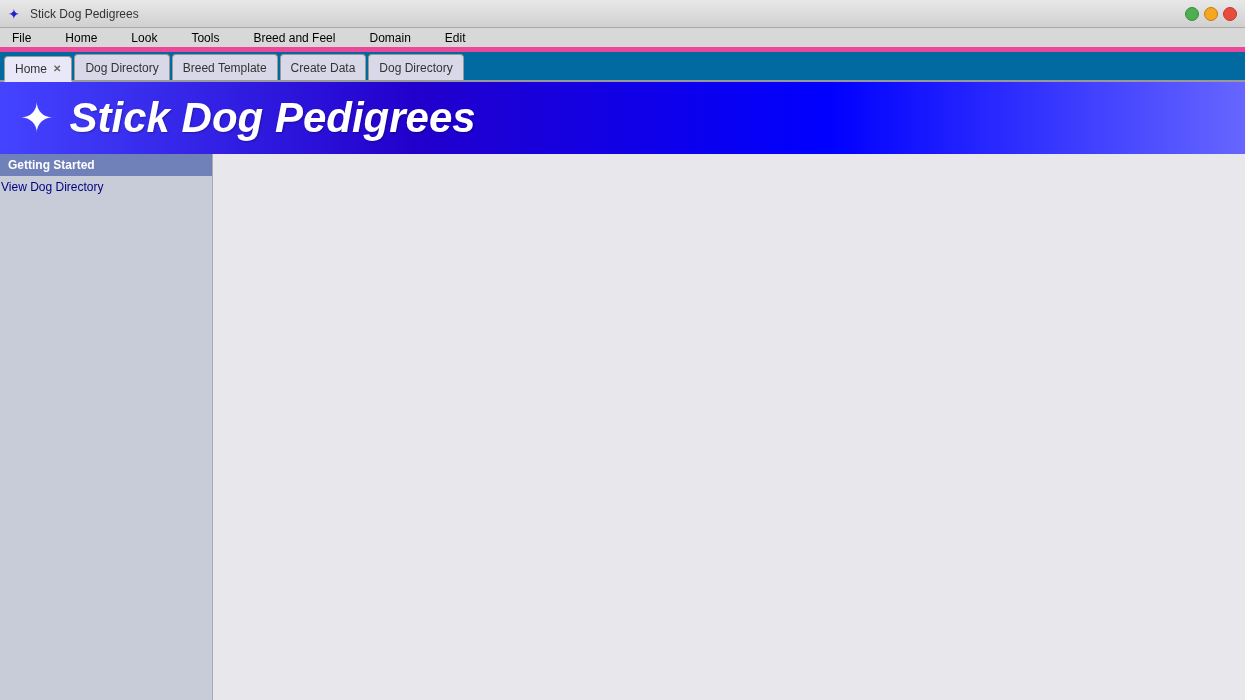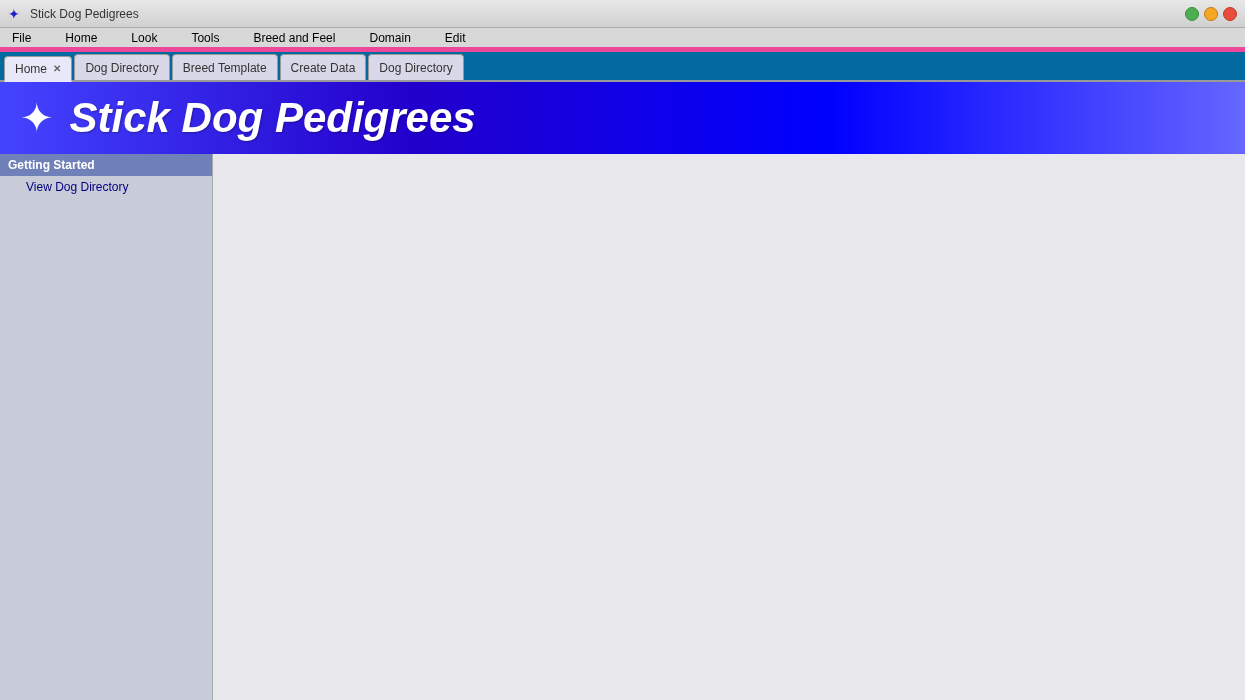--- a/index.html
+++ b/index.html
@@ -163,21 +163,21 @@
 
     .sidebar-section-header {
       background: #7080b8;
       color: #fff;
       padding: 4px 8px;
       font-size: 12px;
       font-weight: bold;
     }
 
     .sidebar-link {
-      padding: 4px 26px;
+      padding: 4px 1px;
       font-size: 12px;
       color: #000080;
       cursor: pointer;
       display: block;
     }
 
     
     #main-panel {
       flex: 1;
       background: #e8e8ec;

